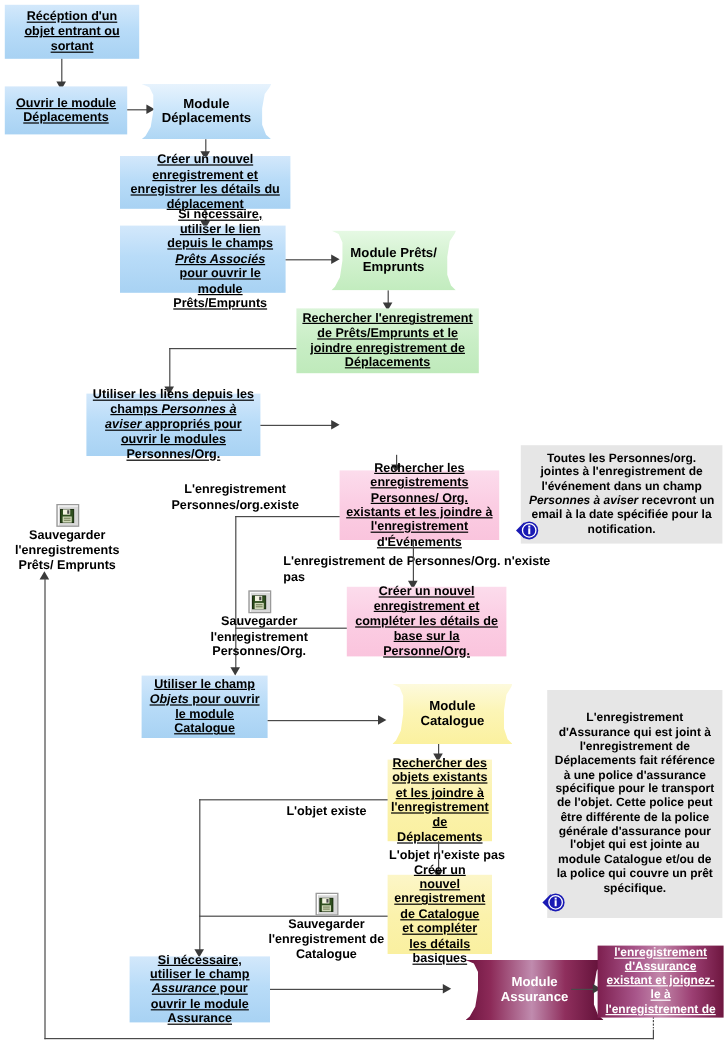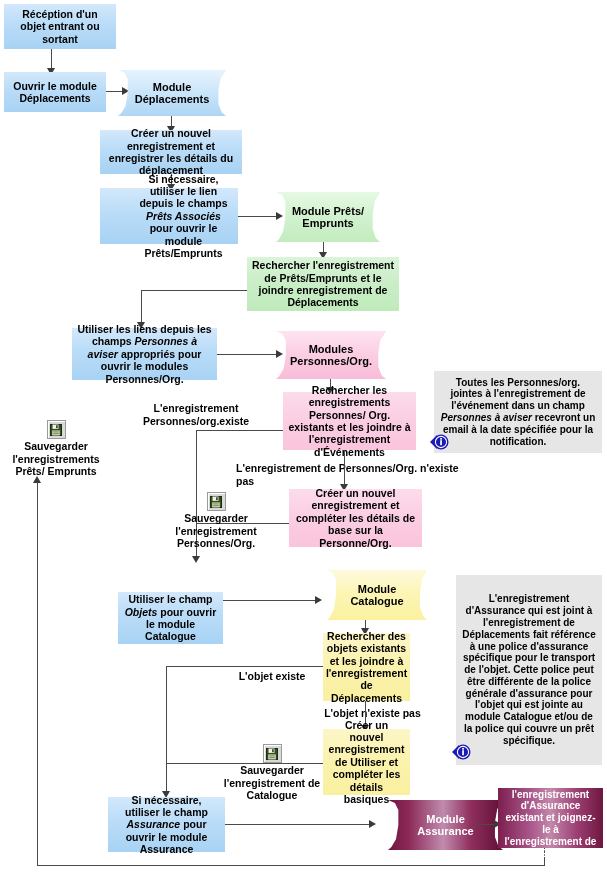--- a/index.html
+++ b/index.html
@@ -2,21 +2,21 @@
 <html><head>
 <meta charset="utf-8">
 <style>
   html,body{margin:0;padding:0;background:#ffffff;}
   body{font-family:"Liberation Sans",sans-serif;}
   #canvas{position:relative;width:607px;height:878px;background:#fff;overflow:hidden;}
 
   .node{position:absolute;box-sizing:border-box;display:flex;align-items:center;
         justify-content:center;text-align:center;font-weight:bold;color:#000;
         line-height:1.18;padding:3px 5px;}
-  .proc{font-size:10.5px;}
+  .proc{font-size:10.5px;text-decoration:underline;}
 
   
   .blue   {background:linear-gradient(180deg,#d3e8fb 0%,#b9dcf8 45%,#a8d2f3 100%);}
   .green  {background:linear-gradient(180deg,#daf4d8 0%,#c9eec6 50%,#bfeabb 100%);}
   .pink   {background:linear-gradient(180deg,#fcdcec 0%,#fbcde3 50%,#fac4dd 100%);}
   .yellow {background:linear-gradient(180deg,#fcf6c8 0%,#fbf2ac 50%,#faf0a0 100%);}
   .maroon {background:linear-gradient(90deg,#7d1f4f 0%,#a8558a 30%,#c287aa 50%,#9c3f73 75%,#6e163f 100%);color:#fff;}
   .note   {background:#e6e6e6;color:#000;font-size:10px;}
 
   
@@ -102,21 +102,20 @@
 
   <div class="node proc blue" style="left:72px;top:328px;width:145px;height:52px;align-items:center;">
     <span>
       <span>Utiliser les liens depuis les champs </span><i class="it">Personnes à aviser</i><span> appropriés pour ouvrir le modules Personnes/Org.</span>
     </span>
   </div>
 
   <div class="ln h" style="left:217px;top:354px;width:63px;"></div>
   <div class="arw arw-r" style="left:276px;top:350px;"></div>
 
-  <div class="module wave mod-pink" style="left:276px;top:331px;width:110px;height:48px;">Modules Personnes/Org.</div>
 
   <div class="ln v" style="left:330px;top:379px;height:12px;"></div>
   <div class="arw arw-d" style="left:326px;top:387px;"></div>
 
   <div class="node proc pink" style="left:283px;top:392px;width:133px;height:58px;">Rechercher les enregistrements Personnes/ Org. existants et les joindre à l'enregistrement d'Événements</div>
 
   <div class="node note" style="left:434px;top:371px;width:168px;height:82px;font-weight:bold;">
     <span>
       <span>Toutes les Personnes/org. jointes à l'enregistrement de l'événement dans un champ </span><i class="it">Personnes à aviser</i><span> recevront un email à la date spécifiée pour la notification.</span>
     </span>
@@ -168,21 +167,21 @@
         <rect x="3.2" y="9.1" width="5.6" height="1" fill="#7e8a63"></rect>
       </svg>
     </div>
     <span>Sauvegarder l'enregistrements Prêts/ Emprunts</span>
   </div>
   <div class="arw arw-u" style="left:33px;top:476px;"></div>
   <div class="ln v" style="left:37px;top:482px;height:384px;"></div>
   <div class="ln h" style="left:37px;top:865px;width:508px;"></div>
   <div class="ln v" style="left:544px;top:847px;height:19px;"></div>
 
-  <div class="node proc blue" style="left:118px;top:592px;width:105px;height:52px;">
+  <div class="node proc blue" style="left:118px;top:563px;width:105px;height:52px;">
     <span>
       <span>Utiliser le champ </span><i class="it">Objets</i><span> pour ouvrir le module Catalogue</span>
     </span>
   </div>
 
   <div class="ln h" style="left:223px;top:600px;width:96px;"></div>
   <div class="arw arw-r" style="left:315px;top:596px;"></div>
 
   <div class="module wave mod-yellow" style="left:327px;top:570px;width:100px;height:50px;">Module Catalogue</div>
 
@@ -193,21 +192,21 @@
 
   <div class="edge-label" style="left:225px;top:670px;width:94px;">L'objet existe</div>
   <div class="ln h" style="left:166px;top:666px;width:157px;"></div>
   <div class="ln v" style="left:166px;top:666px;height:129px;"></div>
   <div class="arw arw-d" style="left:162px;top:791px;"></div>
 
   <div class="edge-label" style="left:315px;top:707px;width:115px;">L'objet n'existe pas</div>
   <div class="ln v" style="left:365px;top:701px;height:28px;"></div>
   <div class="arw arw-d" style="left:361px;top:725px;"></div>
 
-  <div class="node proc yellow" style="left:323px;top:729px;width:87px;height:66px;">Créer un nouvel enregistrement de Utiliser et compléter les détails basiques</div>
+  <div class="node proc yellow" style="left:323px;top:729px;width:87px;height:66px;">Créer un nouvel enregistrement de Catalogue et compléter les détails basiques</div>
 
   <div class="ln h" style="left:166px;top:763px;width:157px;"></div>
   <div class="saveg" style="left:222px;top:744px;width:100px;">
     <div class="diskico">
       <svg width="12" height="12" viewBox="0 0 12 12">
         <rect x="0.5" y="0.5" width="11" height="11" fill="#2f4f1f" stroke="#1b2f10"></rect>
         <rect x="2.5" y="0.5" width="6" height="4.4" fill="#f2f2e0"></rect>
         <rect x="6" y="1.2" width="1.8" height="3" fill="#4a4a4a"></rect>
         <rect x="2.2" y="6.4" width="7.6" height="5.1" fill="#cfd8b8"></rect>
         <rect x="3.2" y="7.4" width="5.6" height="1" fill="#7e8a63"></rect>

